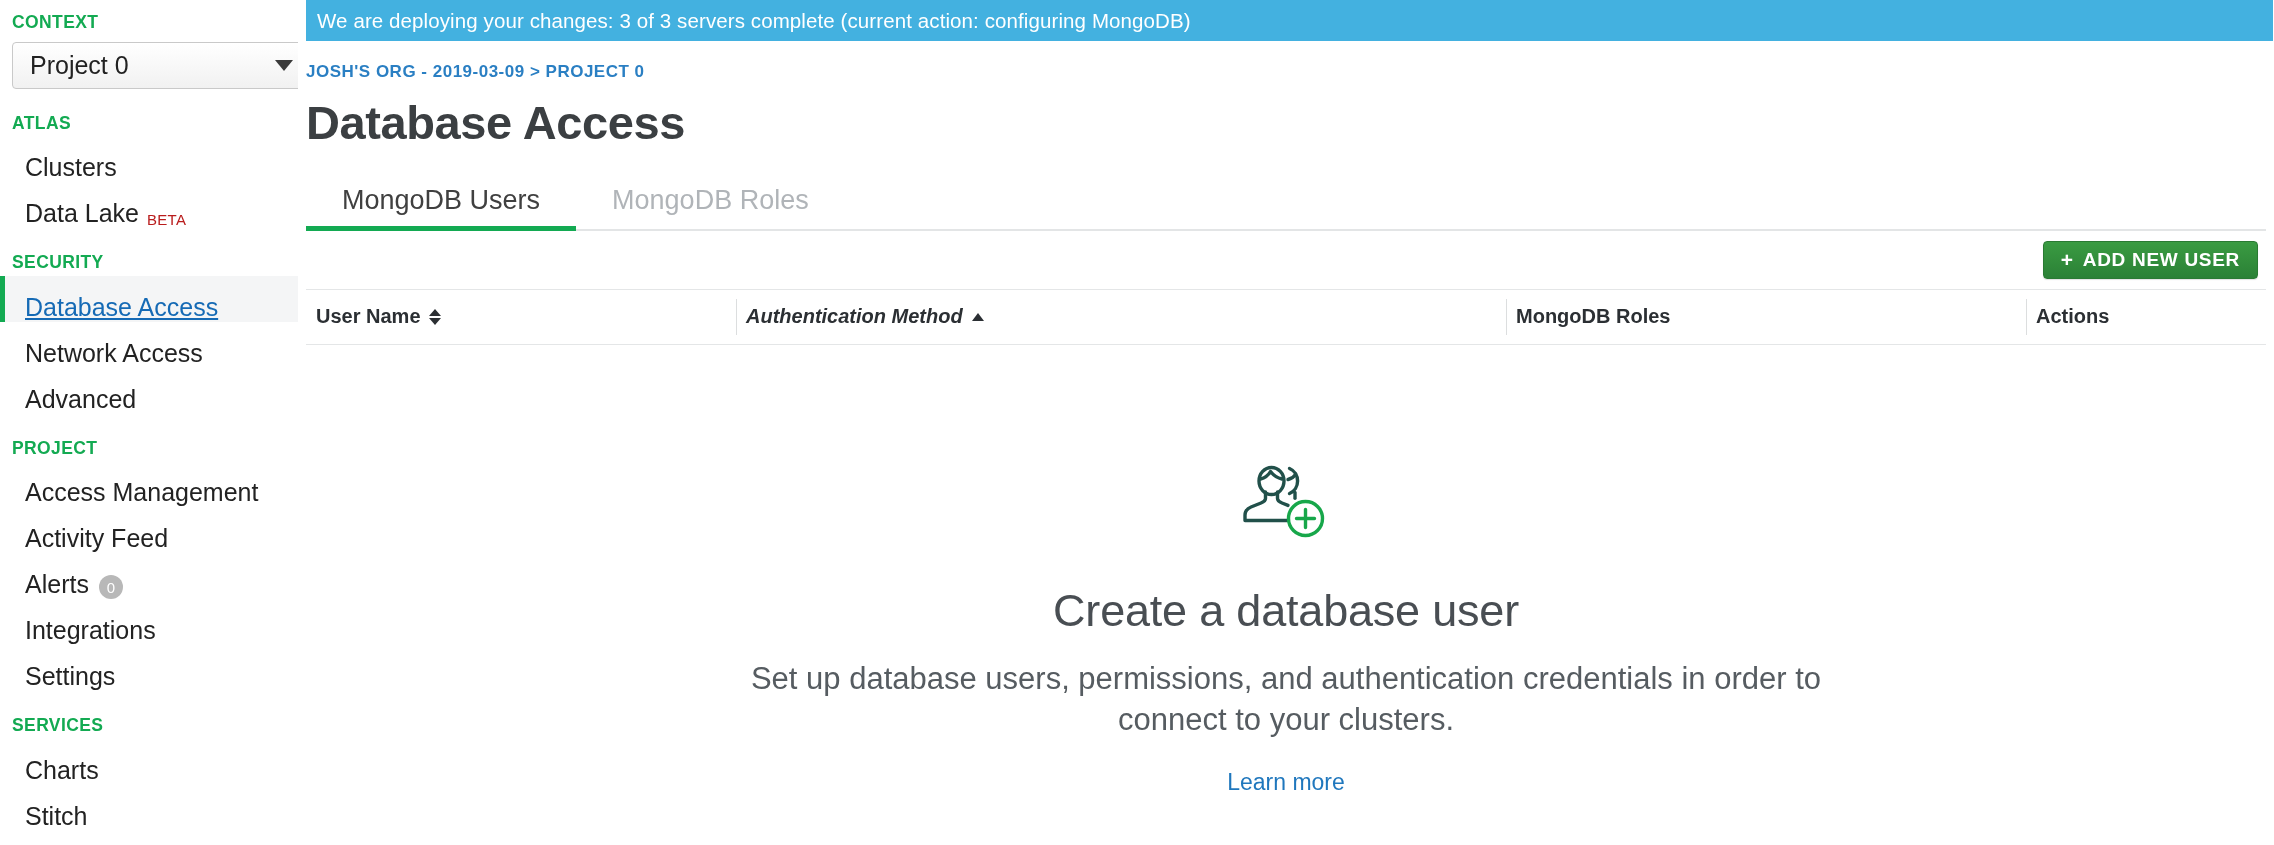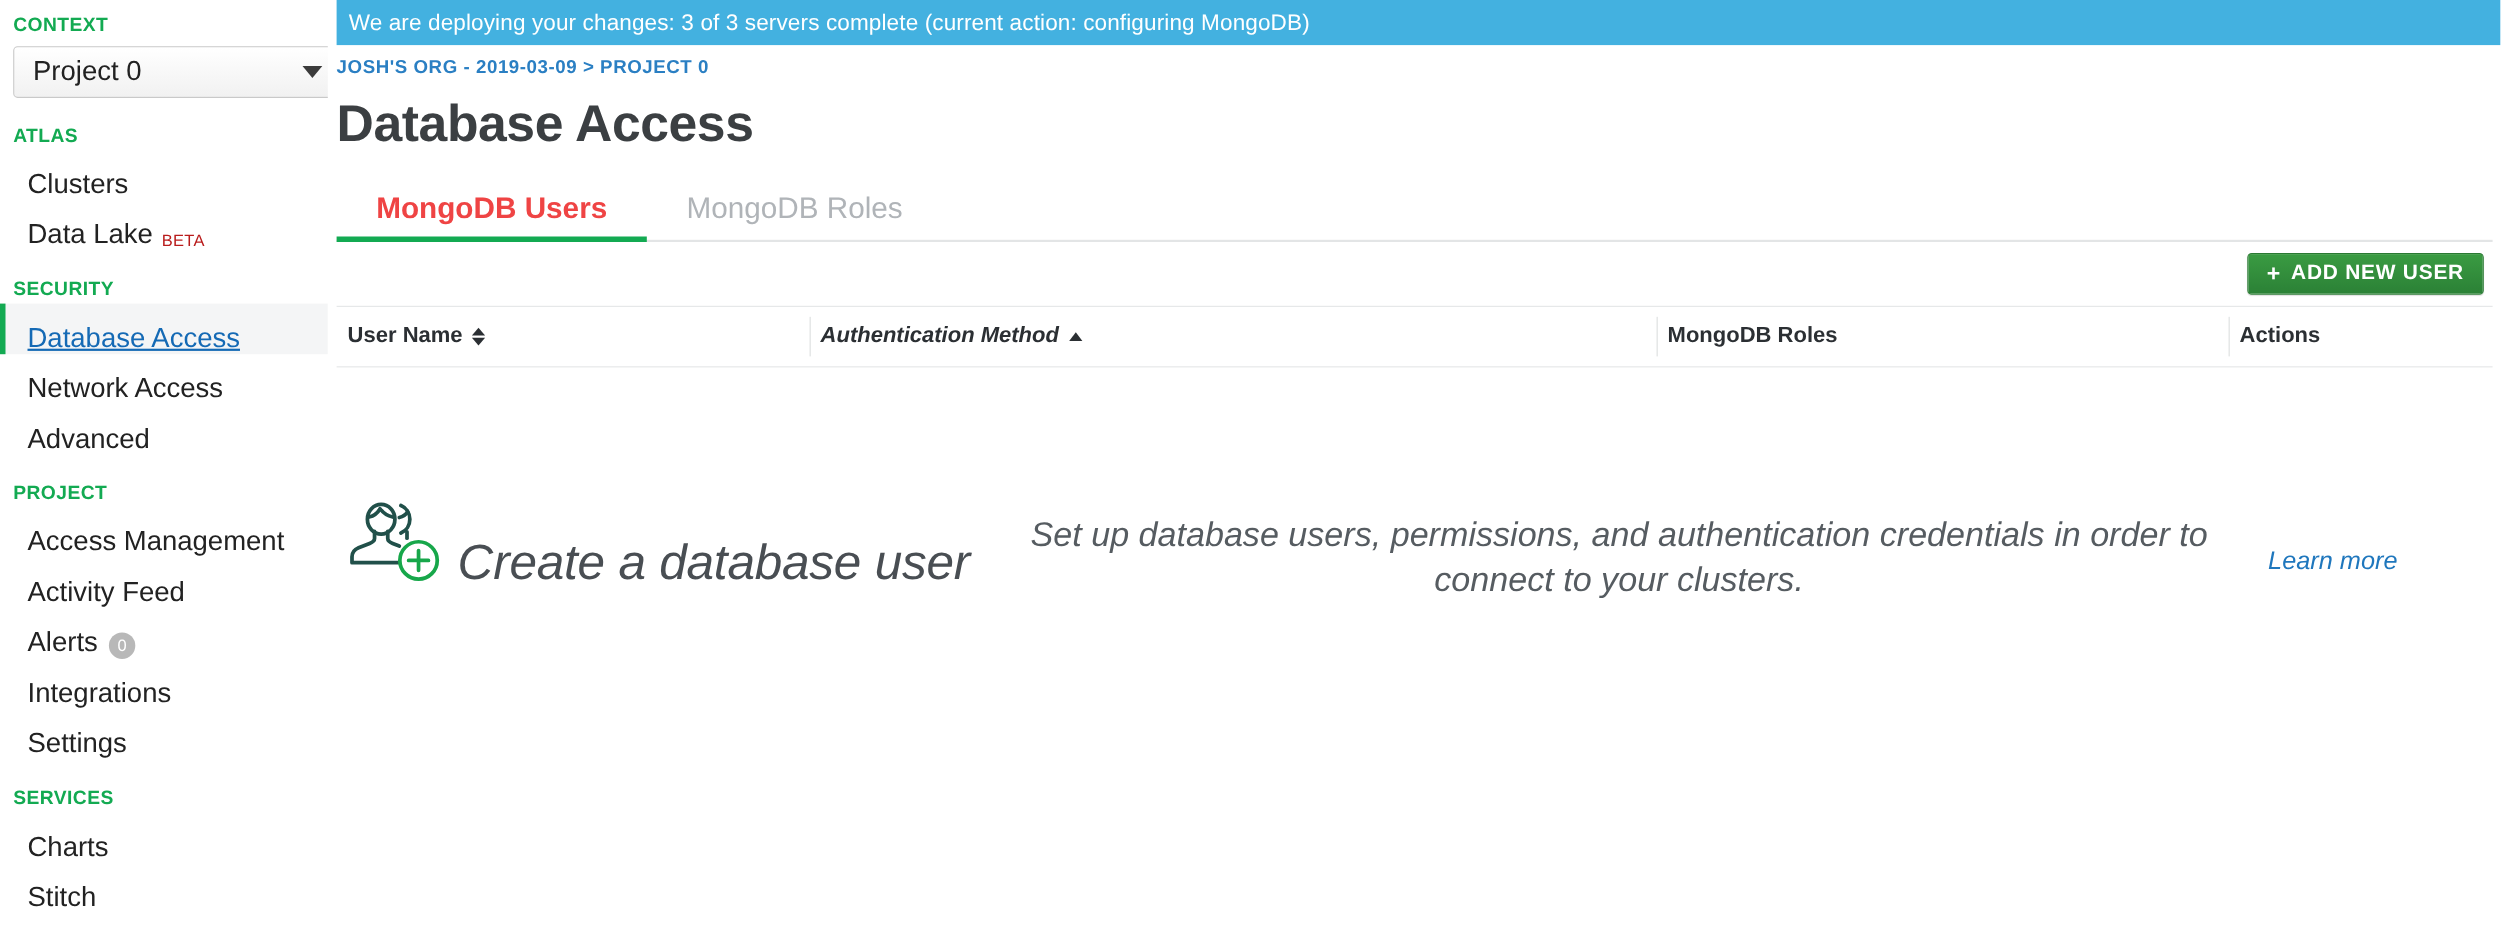--- a/index.html
+++ b/index.html
@@ -115,21 +115,21 @@
     background: #43b1e0;
     color: #ffffff;
     display: flex;
     align-items: center;
     padding-left: 11px;
     font-size: 20.5px;
     letter-spacing: 0.1px;
   }
   .content-pad { padding: 0 8px 0 8px; }
   #breadcrumb {
-    margin-top: 10px;
+    margin-top: 21px;
     padding-left: 0;
     font-size: 17px;
     font-weight: bold;
     color: #2a7fc3;
     letter-spacing: 0.5px;
     cursor: pointer;
   }
   #page-title {
     margin-top: 16px;
     font-size: 47px;
@@ -147,21 +147,21 @@
     border-bottom: 2px solid #e3e5e6;
     height: 52px;
   }
   .tab {
     font-size: 27px;
     padding: 0 36px 13px 36px;
     cursor: pointer;
     position: relative;
     white-space: nowrap;
   }
-  .tab.active { color: #ef4444; font-weight: bold; }
+  .tab.active { color: #404040; font-weight: normal; }
   .tab.inactive { color: #b0b4b8; }
   .tab.active::after {
     content: "";
     position: absolute;
     left: 0; right: 0; bottom: -2px;
     height: 5px;
     background: #13aa52;
   }
 
   
@@ -240,23 +240,23 @@
     border-left: 6px solid transparent;
     border-right: 6px solid transparent;
     border-bottom: 8px solid #2b2f33;
     margin-left: 9px;
   }
 
   
   #empty-state {
     margin-top: 110px;
     display: flex;
+    flex-direction: column;
     align-items: center;
     text-align: center;
-    font-style: italic;
   }
   #empty-icon { width: 110px; height: 100px; }
   #empty-title {
     margin-top: 30px;
     font-size: 45px;
     color: #494e53;
     font-weight: normal;
     letter-spacing: -0.2px;
   }
   #empty-desc {

